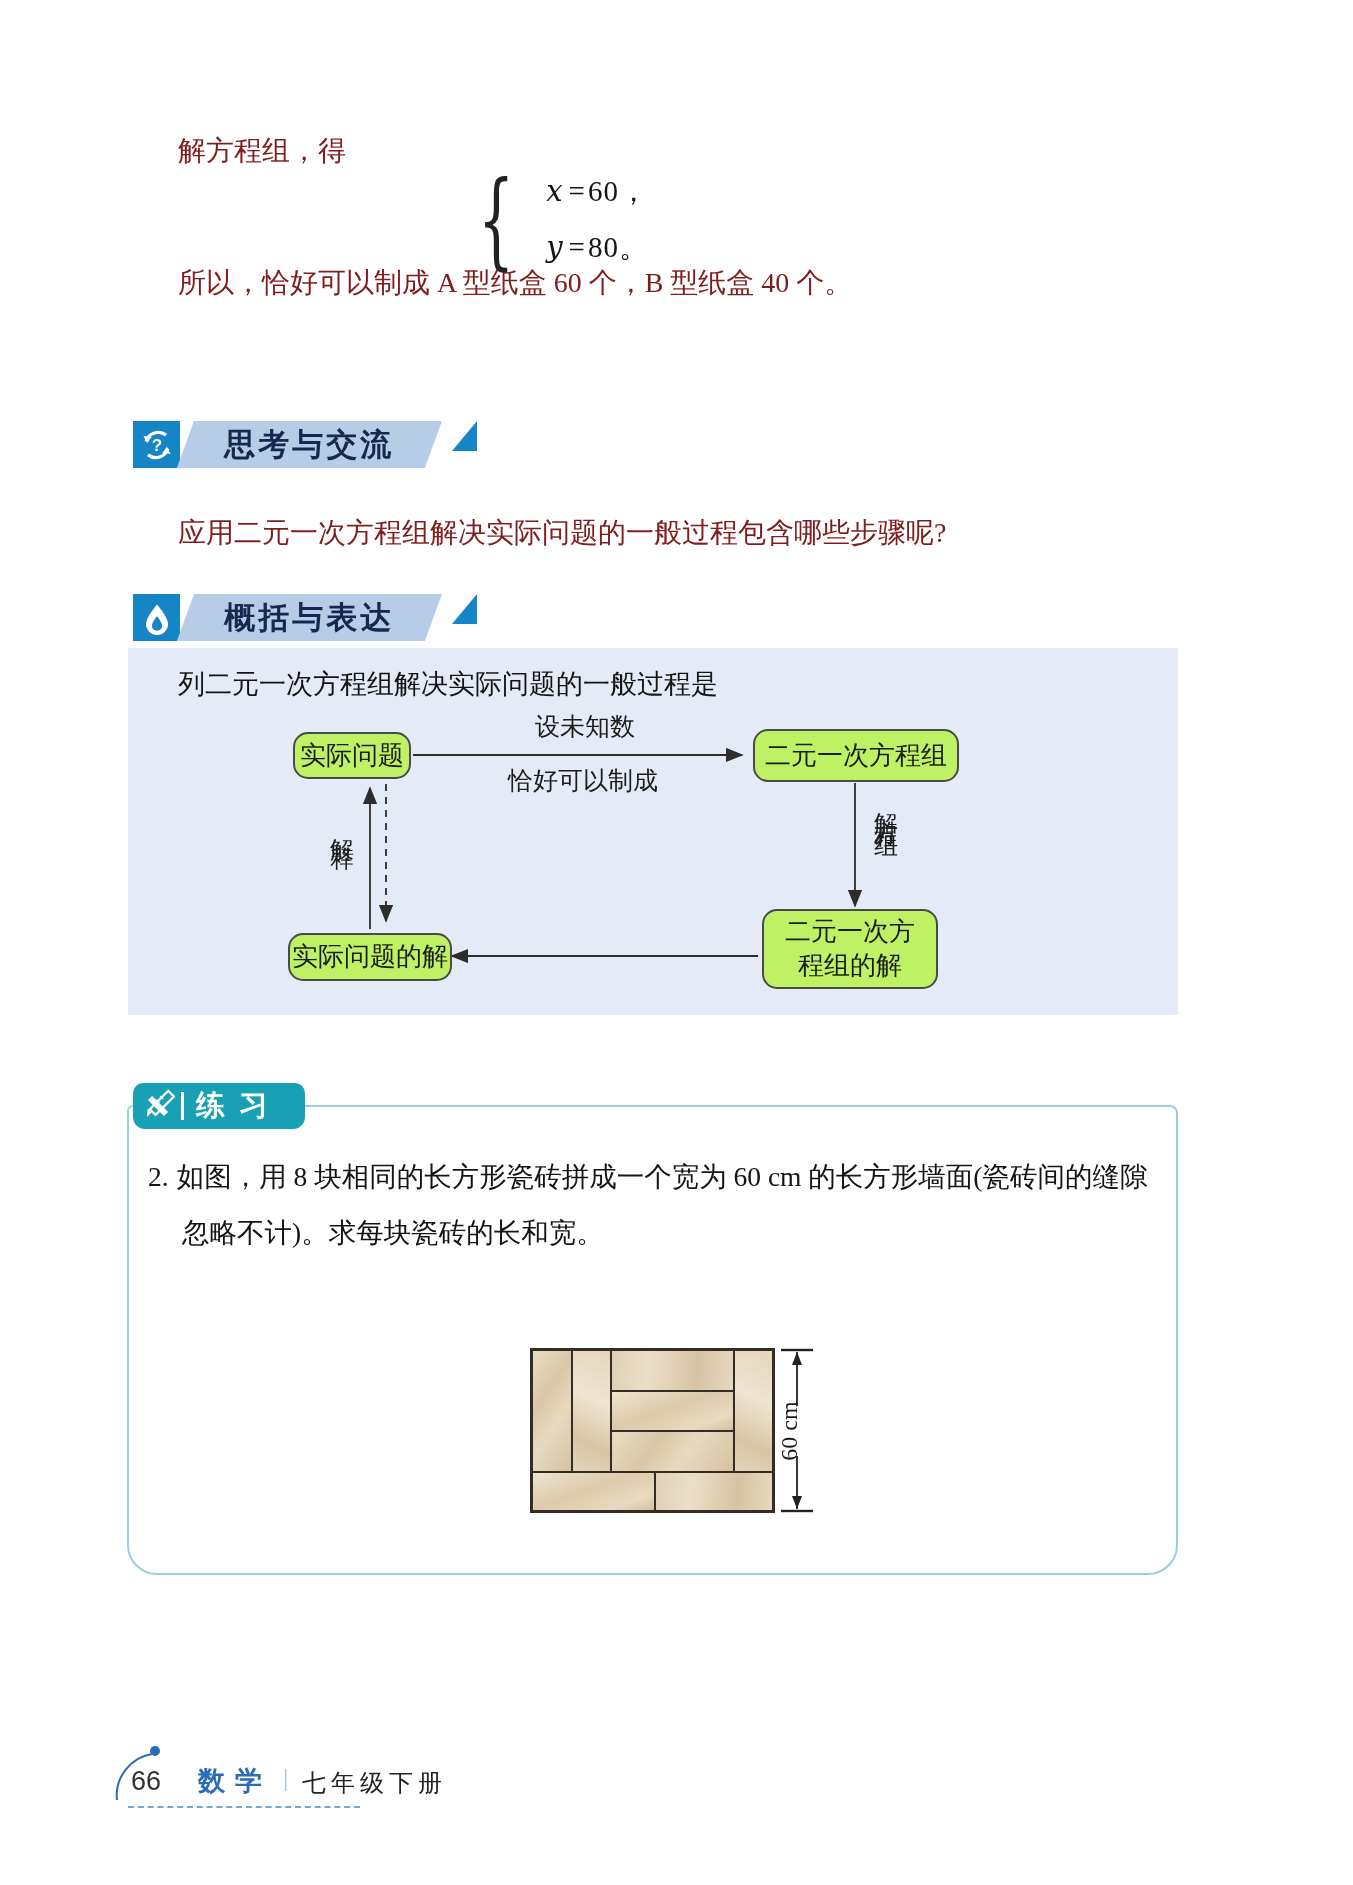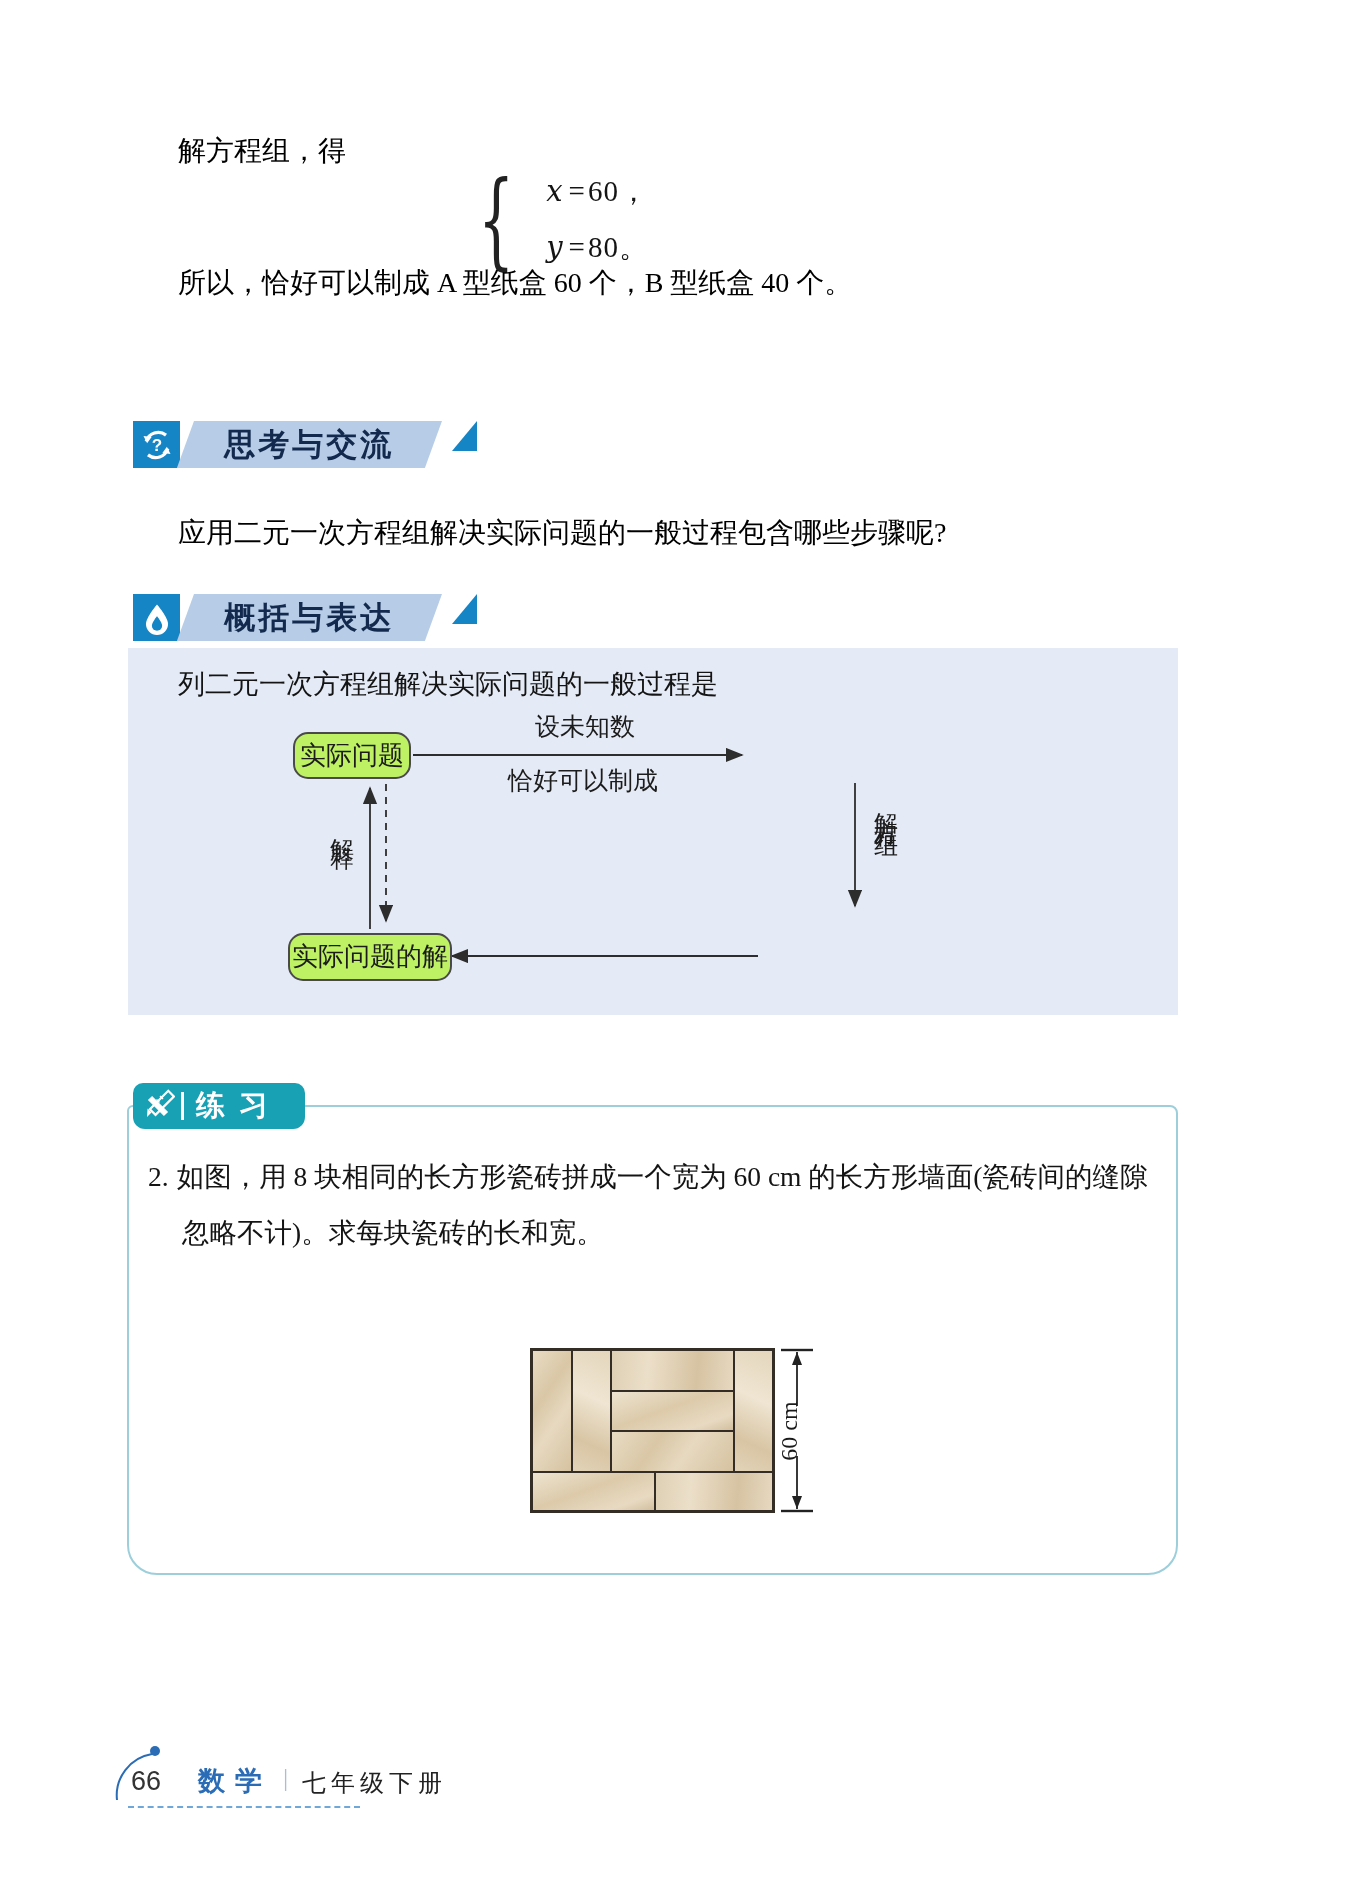--- a/index.html
+++ b/index.html
@@ -3,21 +3,21 @@
 <meta charset="utf-8">
 <style>
   html,body{margin:0;padding:0;background:#fff;}
   #page{
     position:relative; width:1353px; height:1885px; background:#ffffff;
     font-family:"Liberation Serif","DejaVu Serif",serif; color:#1a1a1a; overflow:hidden;
   }
   .abs{position:absolute;}
 
   
-  .bodytext{font-size:28px; line-height:1.5; color:#000000;}
+  .bodytext{font-size:28px; line-height:1.5; color:#7f1d1d;}
 
   
   .eq-brace{
     font-size:104px; font-weight:300; color:#222;
     transform:scaleX(.55) scaleY(1.0); transform-origin:left center;
     font-family:"DejaVu Serif",serif; line-height:1;
   }
   .eq-line{font-size:29px; color:#141414; letter-spacing:1px;}
   .eq-line .var{font-style:italic; font-family:"DejaVu Serif",serif; padding-right:3px;}
   .eq-line .op{padding:0 2px;}
@@ -160,20 +160,22 @@
         </marker>
       </defs>
       <line x1="285" y1="107" x2="614" y2="107" stroke="#2d2d2d" stroke-width="1.8" marker-end="url(#ah)"></line>
       <line x1="727" y1="135" x2="727" y2="258" stroke="#2d2d2d" stroke-width="1.8" marker-end="url(#ah)"></line>
       <line x1="630" y1="308" x2="324" y2="308" stroke="#2d2d2d" stroke-width="1.8" marker-end="url(#ah)"></line>
       <line x1="242" y1="281" x2="242" y2="140" stroke="#2d2d2d" stroke-width="1.8" marker-end="url(#ah)"></line>
       <line x1="258" y1="136" x2="258" y2="273" stroke="#2d2d2d" stroke-width="1.8" stroke-dasharray="7 6" marker-end="url(#ah)"></line>
     </svg>
 
     <div class="fc-node" style="left:165px; top:84px; width:118px; height:47px;">实际问题</div>
+    <div class="fc-node" style="left:625px; top:81px; width:206px; height:53px;">二元一次方程组</div>
+    <div class="fc-node" style="left:634px; top:261px; width:176px; height:80px; padding:4px 10px;">二元一次方程组的解</div>
     <div class="fc-node" style="left:160px; top:285px; width:164px; height:48px;">实际问题的解</div>
 
     <div class="fc-label" style="left:392px; top:62px; width:130px;">设未知数</div>
     <div class="fc-label" style="left:370px; top:116px; width:170px;">恰好可以制成</div>
     <div class="fc-vlabel" style="left:742px; top:146px;">解方程组</div>
     <div class="fc-vlabel" style="left:198px; top:172px;">解释</div>
   </div>
 
   <div id="ex-box" class="abs"></div>
   <div id="ex-tab" class="abs">

